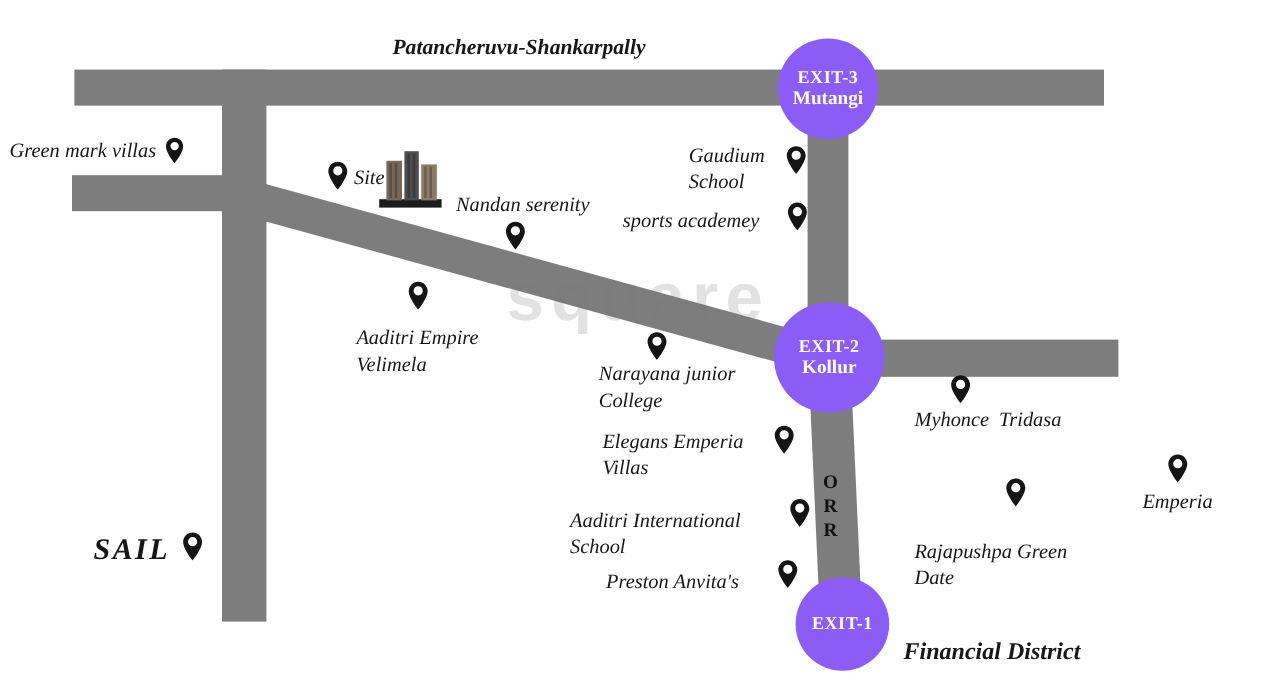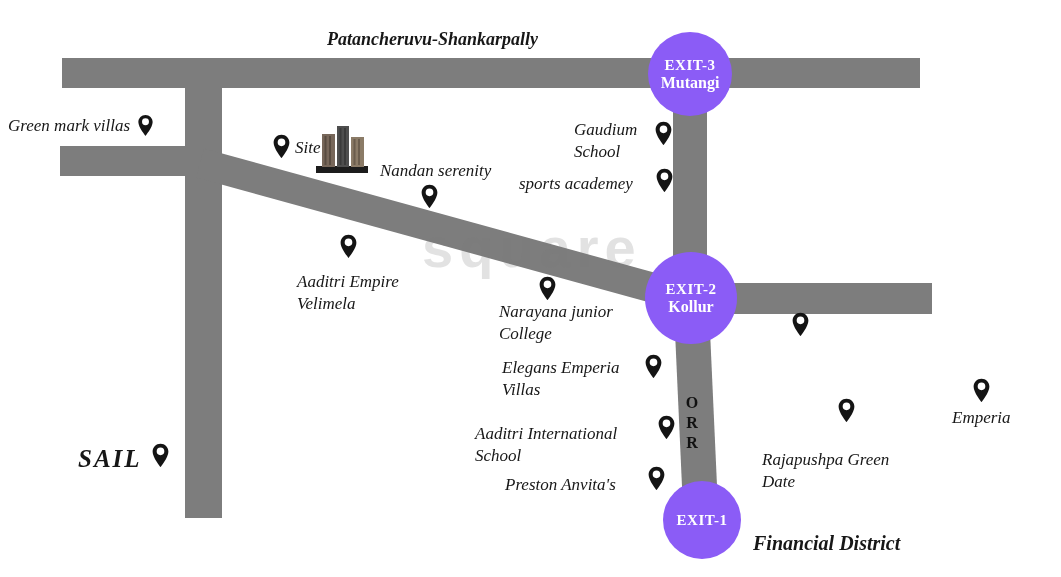--- a/index.html
+++ b/index.html
@@ -128,20 +128,21 @@
   <div class="label" style="left:297px;top:271px;width:120px">Aaditri Empire Velimela</div>
 
   <svg class="pin" style="left:538px;top:276px" viewBox="0 0 24 32">
       <use href="#pin-shape" fill="#141414"></use>
     </svg>
   <div class="label" style="left:499px;top:301px;width:135px">Narayana junior College</div>
 
   <svg class="pin" style="left:791px;top:312px" viewBox="0 0 24 32">
       <use href="#pin-shape" fill="#141414"></use>
     </svg>
+  <div class="label" style="left:762px;top:339px;word-spacing:4px">Myhonce Tridasa</div>
 
   <div class="label" style="left:502px;top:357px;width:140px">Elegans Emperia Villas</div>
   <svg class="pin" style="left:644px;top:354px" viewBox="0 0 24 32">
       <use href="#pin-shape" fill="#141414"></use>
     </svg>
 
   <svg class="pin" style="left:972px;top:378px" viewBox="0 0 24 32">
       <use href="#pin-shape" fill="#141414"></use>
     </svg>
   <div class="label" style="left:952px;top:407px">Emperia</div>

